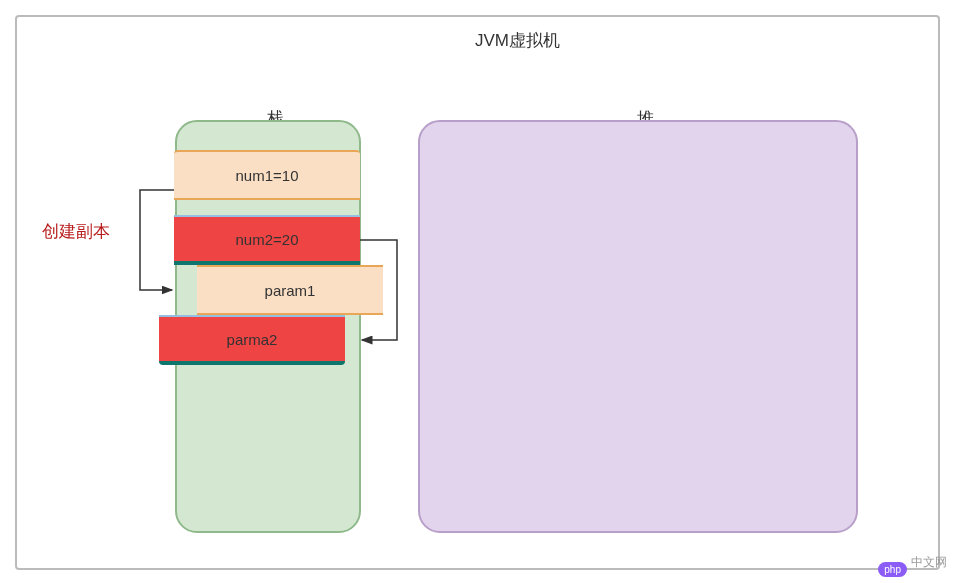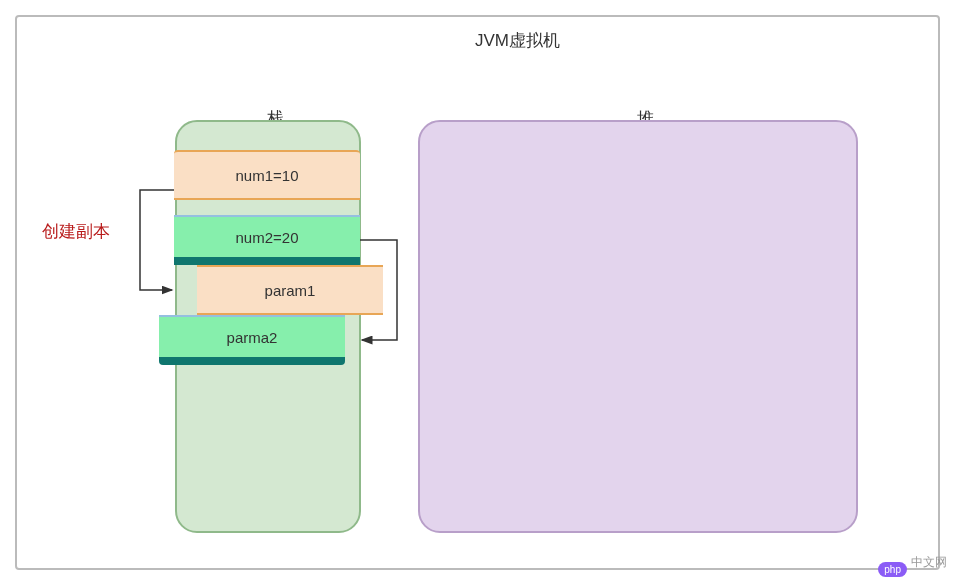--- a/index.html
+++ b/index.html
@@ -79,23 +79,23 @@
       justify-content: center;
       font-size: 15px;
       color: #333;
     }
     .frame-orange {
       background: #fadfc5;
       border-top: 2px solid #e8a656;
       border-bottom: 2px solid #e8a656;
     }
     .frame-blue {
-      background: #86efac;
+      background: #ef4444;
       border-top: 2px solid #95bfe0;
-      border-bottom: 8px solid #0f766e;
+      border-bottom: 4px solid #0f766e;
     }
     .f1 { top: 150px; left: 174px; border-top-left-radius: 4px; border-top-right-radius: 4px; }
     .f2 { top: 215px; left: 174px; }
     .f3 { top: 265px; left: 174px; margin-left: 23px; }
     .f4 { top: 315px; left: 159px; border-bottom-left-radius: 4px; border-bottom-right-radius: 4px; }
     svg.arrows {
       position: absolute;
       top: 0; left: 0;
       width: 955px; height: 583px;
       pointer-events: none;

